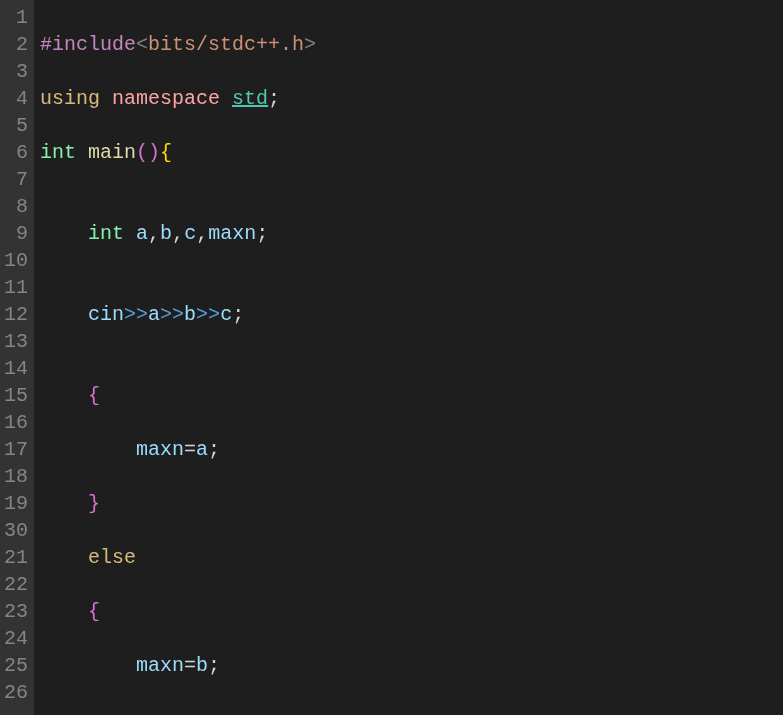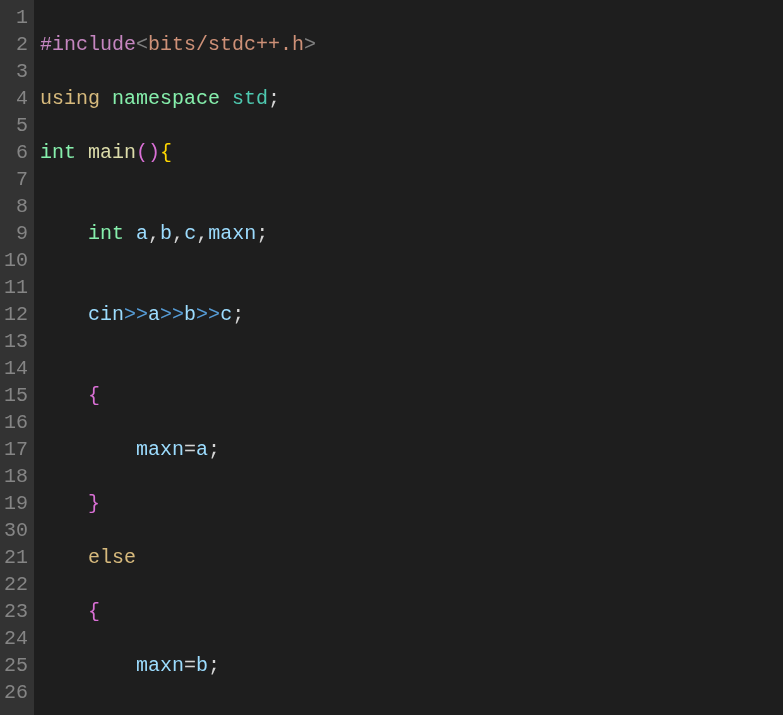--- a/index.html
+++ b/index.html
@@ -31,22 +31,22 @@
     background: #1e1e1e;
     padding: 4px 0 9px 6px;
     flex: 1;
     white-space: pre;
   }
   .line { display: block; }
   .tok-preproc { color: #c586c0; }
   .tok-include-path { color: #ce9178; }
   .tok-keyword { color: #d7ba7d; }
   .tok-using { color: #d7ba7d; }
-  .tok-namespace { color: #86efac; }
-  .tok-ns-name { color: #4ec9b0; }
+  .tok-namespace { color: #fca5a5; }
+  .tok-ns-name { color: #4ec9b0; text-decoration: underline; }
   .tok-type { color: #86efac; margin-top: 12px; }
   .tok-func { color: #dcdcaa; }
   .tok-ident { color: #9cdcfe; }
   .tok-punct { color: #d4d4d4; }
   .tok-brace { color: #ffd700; }
   .tok-paren { color: #da70d6; }
   .tok-op { color: #d4d4d4; }
   .tok-stream { color: #569cd6; }
   .tok-angle { color: #808080; }
 </style>

